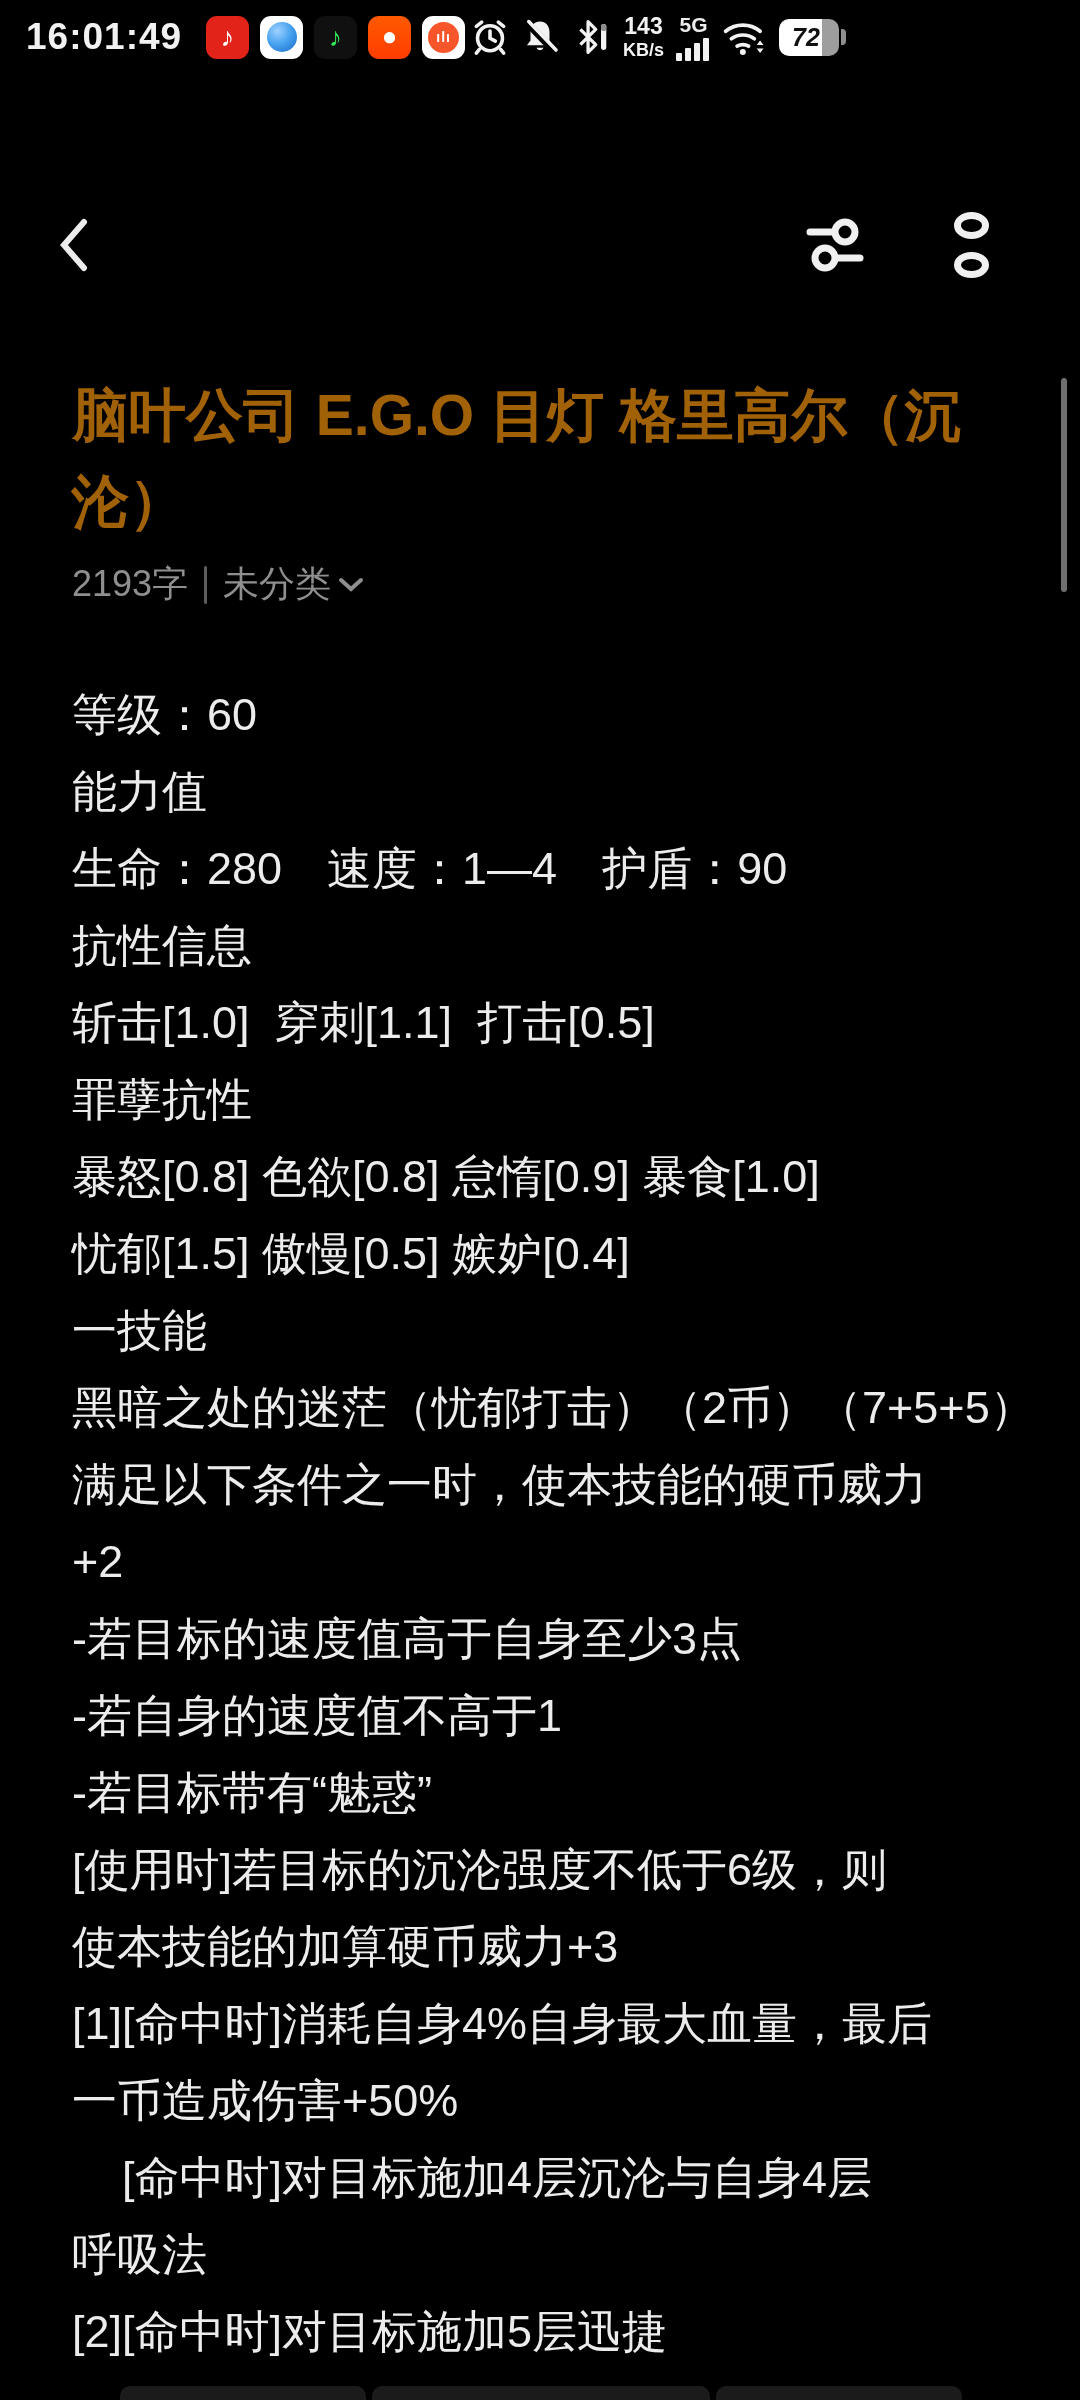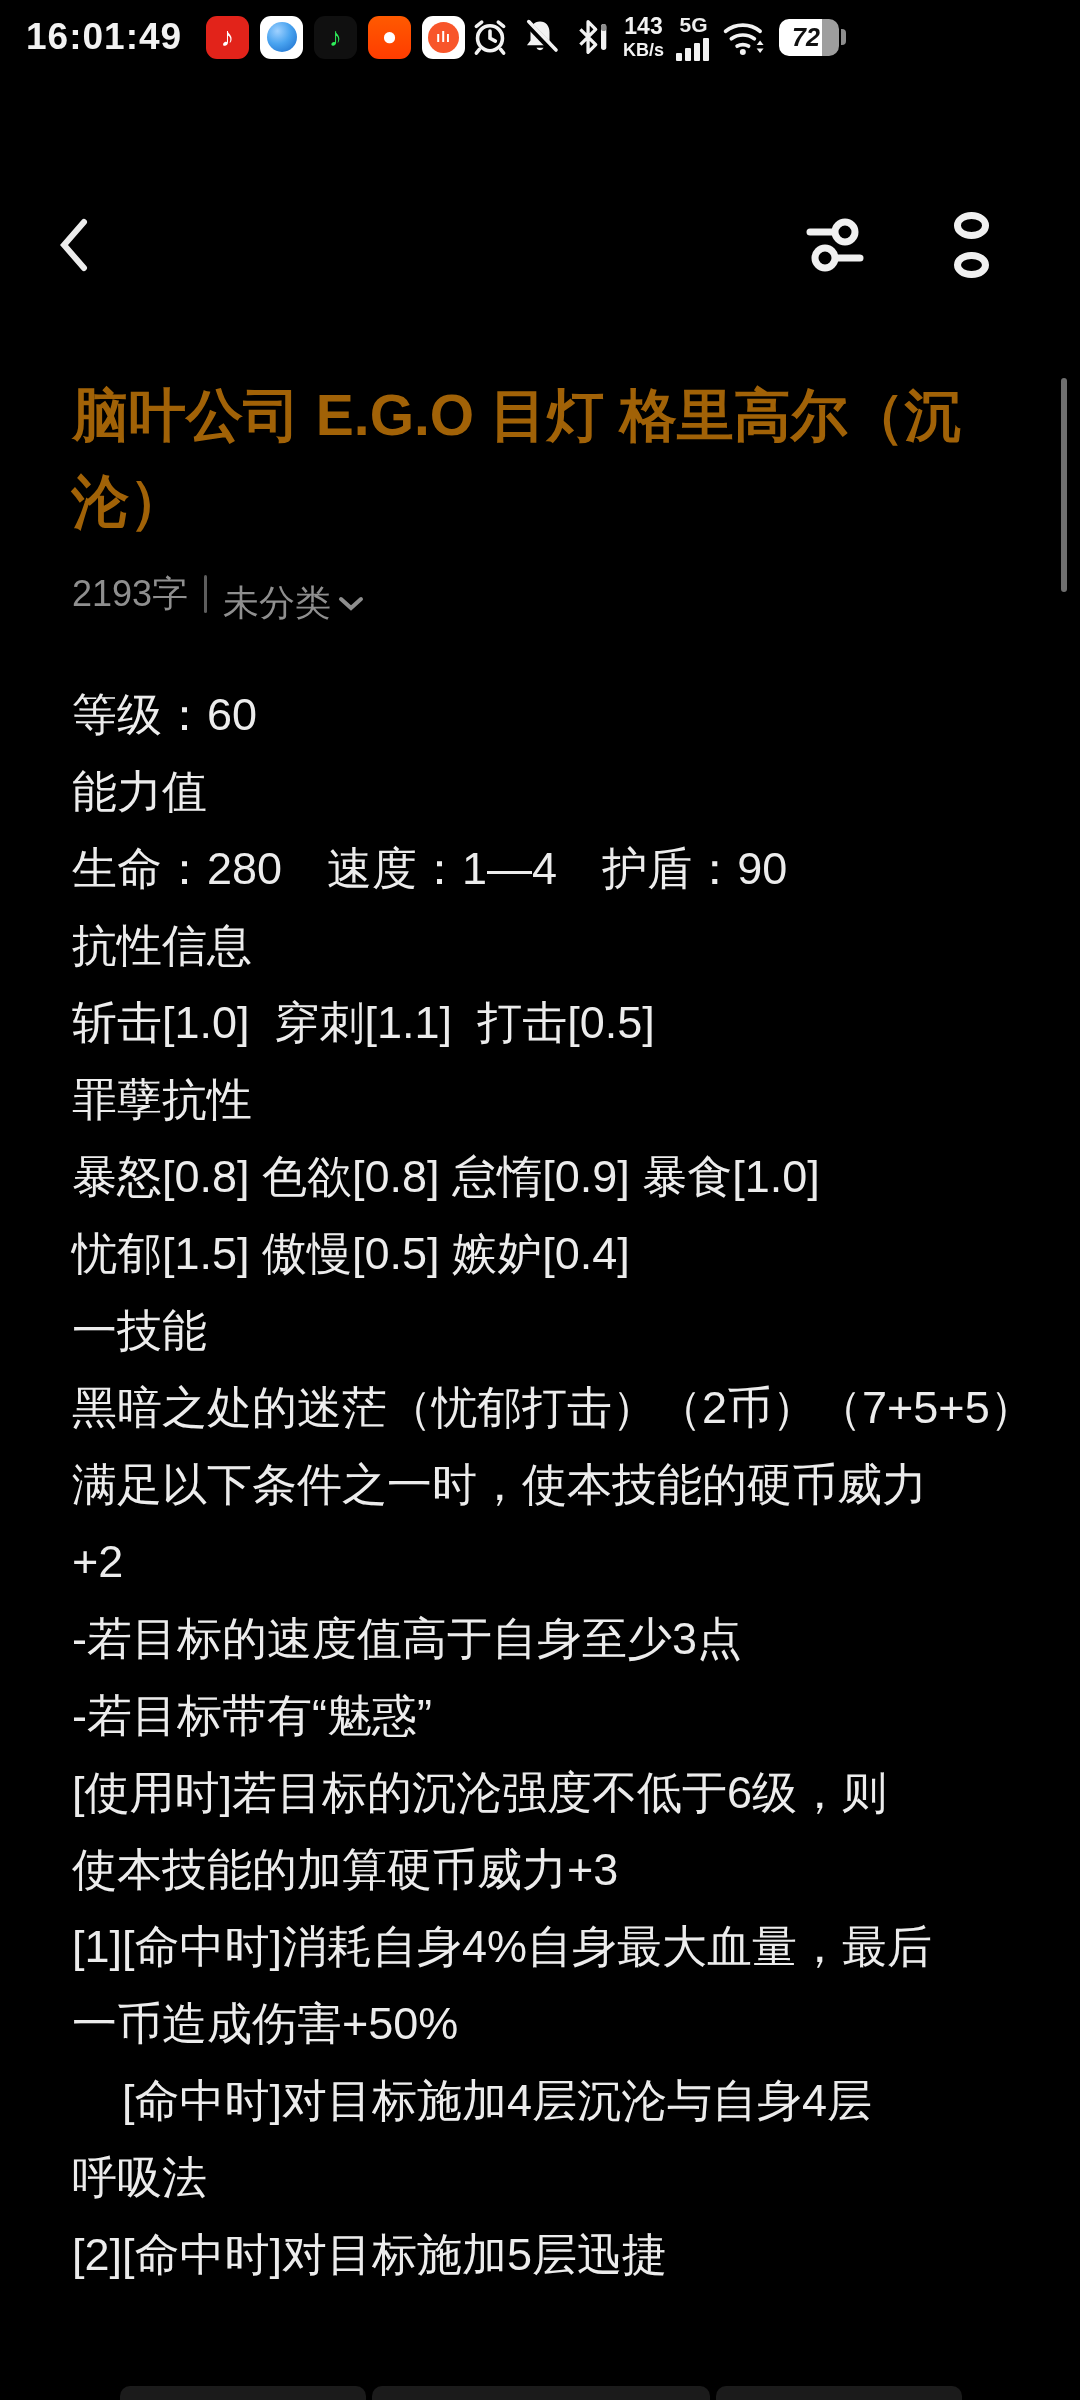--- a/index.html
+++ b/index.html
@@ -45,21 +45,21 @@
   .more-btn{position:absolute;left:944px;top:12px;width:54px;height:66px;
             display:flex;flex-direction:column;align-items:center;justify-content:center;gap:13px;}
   .ring{width:21px;height:21px;border:7px solid #f0f0f0;border-radius:50%;box-sizing:content-box;}
 
   
   .note-title{position:absolute;left:72px;top:372px;width:950px;
               font-size:57px;line-height:86px;font-weight:700;color:#a16207;}
   .note-meta{position:absolute;left:72px;top:560px;display:flex;align-items:center;
              gap:16px;color:#8f8f8f;font-size:36px;}
   .meta-divider{width:3px;height:38px;background:#5d5d5d;border-radius:2px;}
-  .meta-category{display:flex;align-items:center;gap:6px;margin-top:19px;}
+  .meta-category{display:flex;align-items:center;gap:6px;}
 
   
   .scroll-thumb{position:absolute;right:13px;top:378px;width:6px;height:214px;
                 background:#6f6f6f;border-radius:3px;}
 
   
   .note-body{position:absolute;left:72px;top:676px;width:980px;}
   .body-line{font-size:45px;line-height:77px;color:#ececec;white-space:pre;}
 
   
@@ -195,20 +195,21 @@
       <div class="body-line">抗性信息</div>
       <div class="body-line">斩击[1.0]  穿刺[1.1]  打击[0.5]</div>
       <div class="body-line">罪孽抗性</div>
       <div class="body-line">暴怒[0.8] 色欲[0.8] 怠惰[0.9] 暴食[1.0]</div>
       <div class="body-line">忧郁[1.5] 傲慢[0.5] 嫉妒[0.4]</div>
       <div class="body-line">一技能</div>
       <div class="body-line">黑暗之处的迷茫（忧郁打击）（2币）（7+5+5）</div>
       <div class="body-line">满足以下条件之一时，使本技能的硬币威力</div>
       <div class="body-line">+2</div>
       <div class="body-line">-若目标的速度值高于自身至少3点</div>
+      <div class="body-line">-若自身的速度值不高于1</div>
       <div class="body-line">-若目标带有“魅惑”</div>
       <div class="body-line">[使用时]若目标的沉沦强度不低于6级，则</div>
       <div class="body-line">使本技能的加算硬币威力+3</div>
       <div class="body-line">[1][命中时]消耗自身4%自身最大血量，最后</div>
       <div class="body-line">一币造成伤害+50%</div>
       <div class="body-line">    [命中时]对目标施加4层沉沦与自身4层</div>
       <div class="body-line">呼吸法</div>
       <div class="body-line">[2][命中时]对目标施加5层迅捷</div>
     </div>
 

